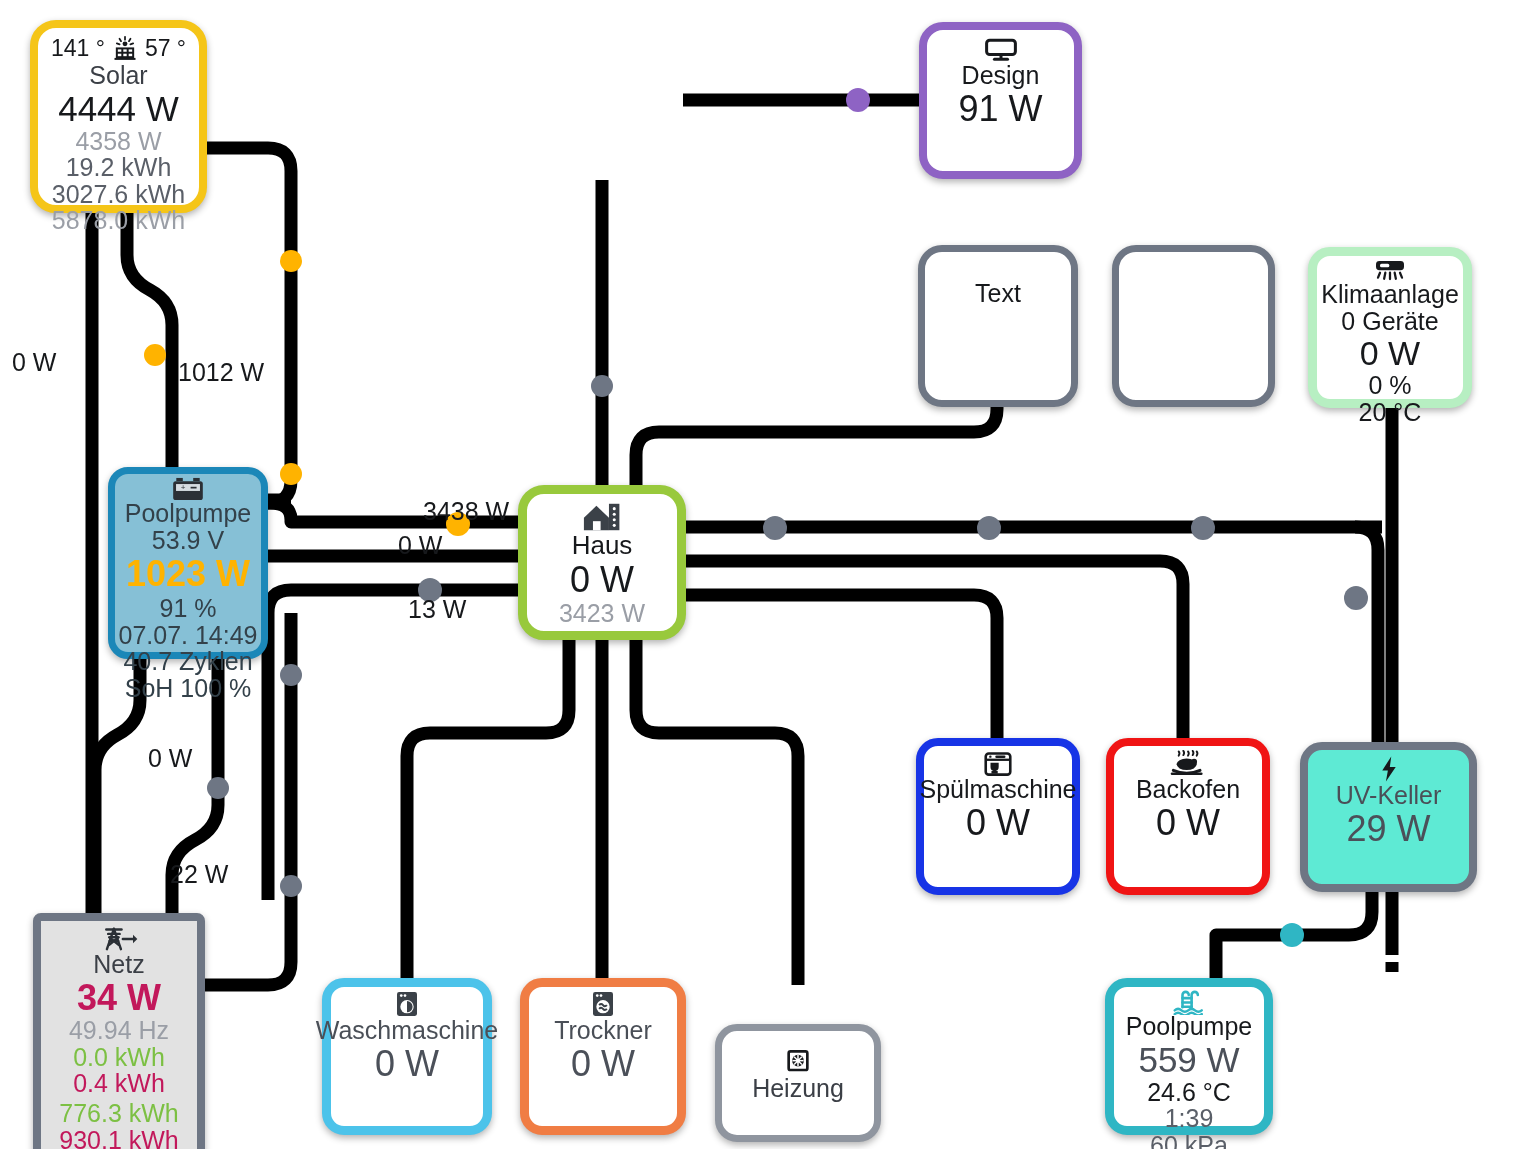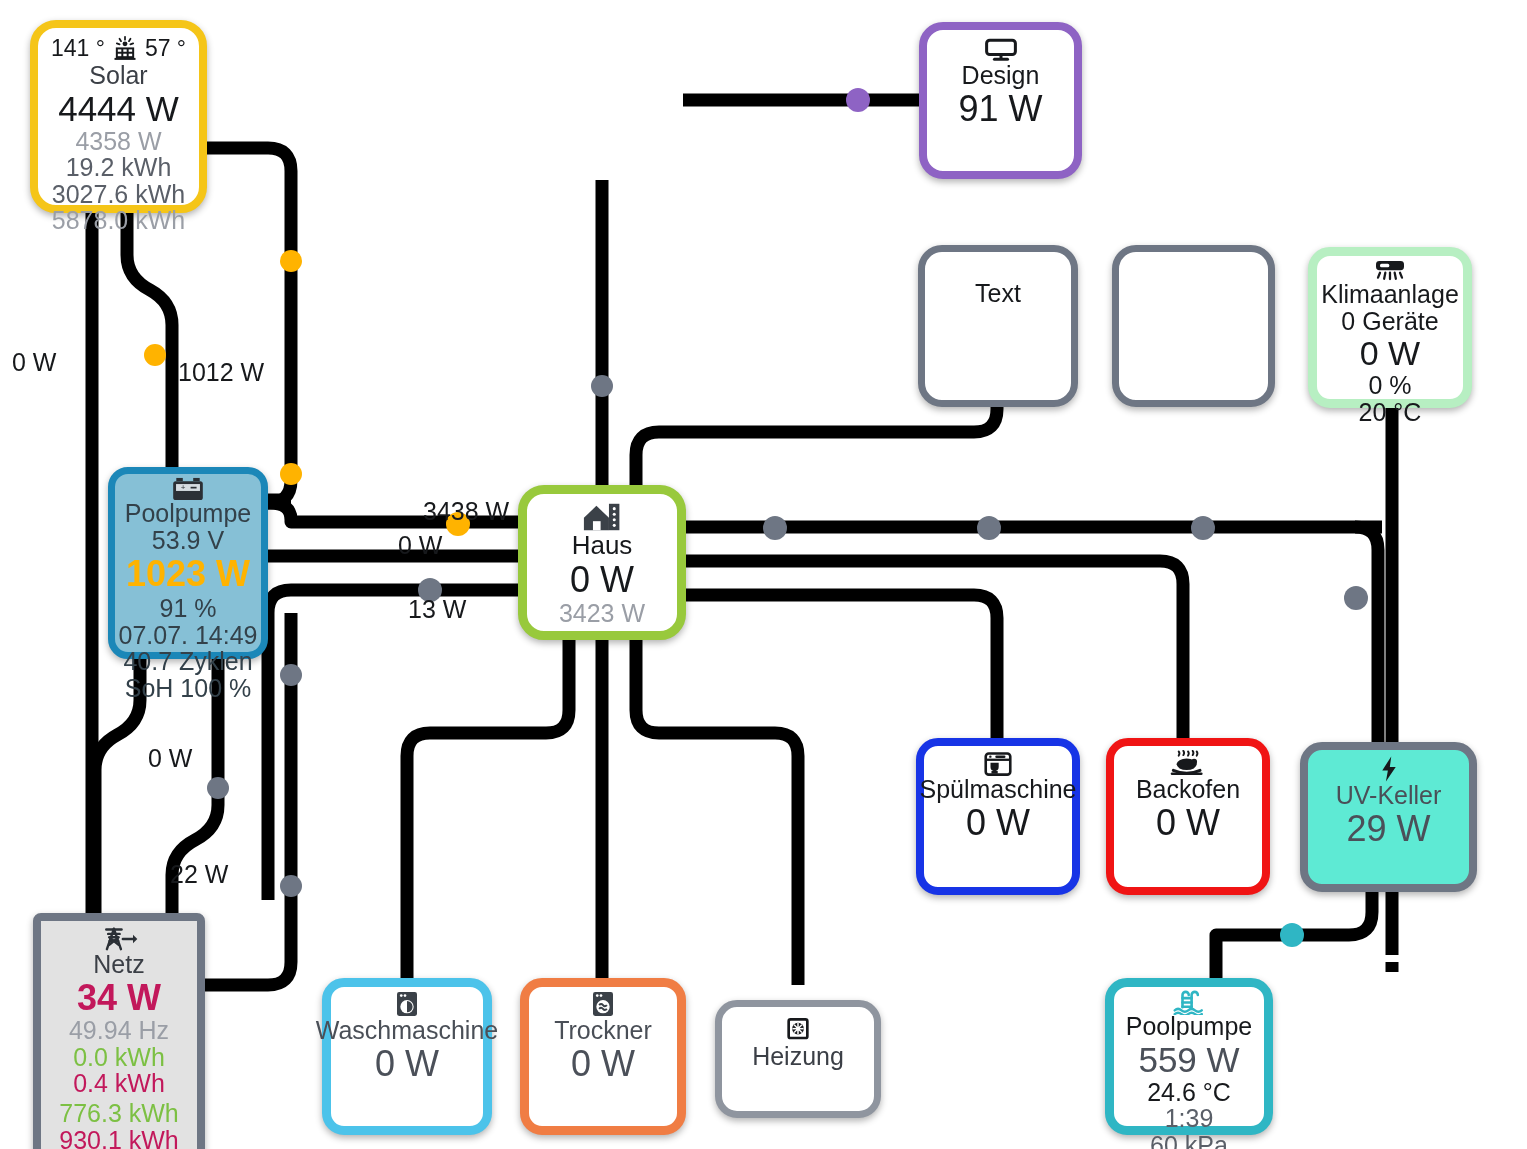--- a/index.html
+++ b/index.html
@@ -348,21 +348,21 @@
           <circle cx="8" cy="4.2" r="1" fill="#ffffff"></circle>
         <circle cx="9.5" cy="12.5" r="5" fill="#ffffff"></circle>
         <path d="M6.6 11.4 q1.5 -1.7 2.9 0 q1.4 1.7 2.9 0" fill="none" stroke="#3b4148" stroke-width="1.5"></path>
         <path d="M6.6 14.2 q1.5 -1.7 2.9 0 q1.4 1.7 2.9 0" fill="none" stroke="#3b4148" stroke-width="1.5"></path>
       </svg>
     </span>
     <div class="name" style="color:#4a4f57;">Trockner</div>
     <div class="big grey" style="font-size:36px;">0 W</div>
   </div>
 
-  <div class="card" style="left:715px; top:1000px; width:166px; height:118px; border-color:#8f959f; border-width:7px; border-radius:22px; padding-top:8px;">
+  <div class="card" style="left:715px; top:1024px; width:166px; height:118px; border-color:#8f959f; border-width:7px; border-radius:22px; padding-top:16px;">
     <span class="ic" style="height:30px;">
       <svg width="26" height="28" viewBox="0 0 19 21">
         <rect x="2.5" y="2.5" width="14" height="14" rx="1.4" fill="none" stroke="#17191c" stroke-width="2"></rect>
         <circle cx="9.5" cy="9.5" r="4.4" fill="#17191c"></circle>
         <circle cx="9.5" cy="9.5" r="1.5" fill="#ffffff"></circle>
         <g stroke="#ffffff" stroke-width="1.1">
           <line x1="9.5" y1="5.3" x2="9.5" y2="13.7"></line>
             <line x1="5.3" y1="9.5" x2="13.7" y2="9.5"></line>
           <line x1="6.6" y1="6.6" x2="12.4" y2="12.4"></line>
             <line x1="12.4" y1="6.6" x2="6.6" y2="12.4"></line>

